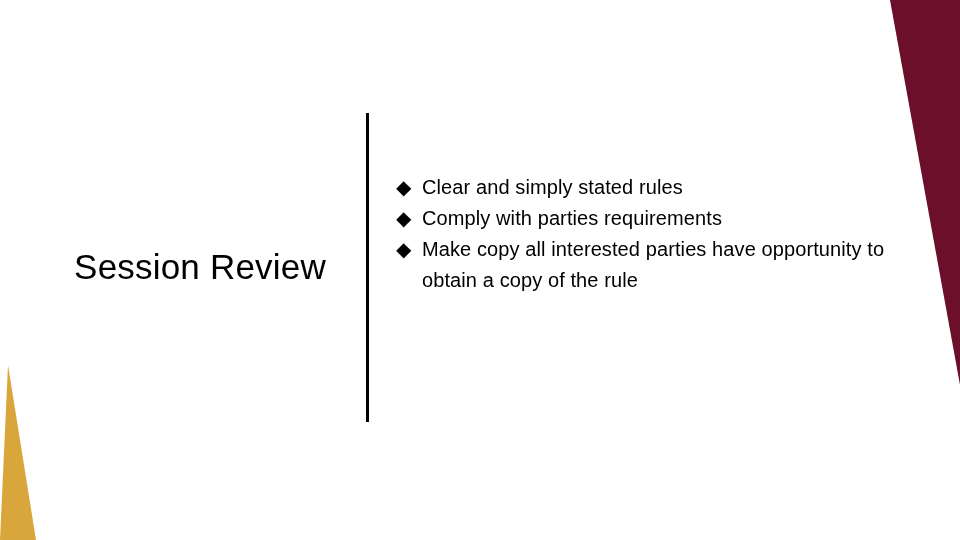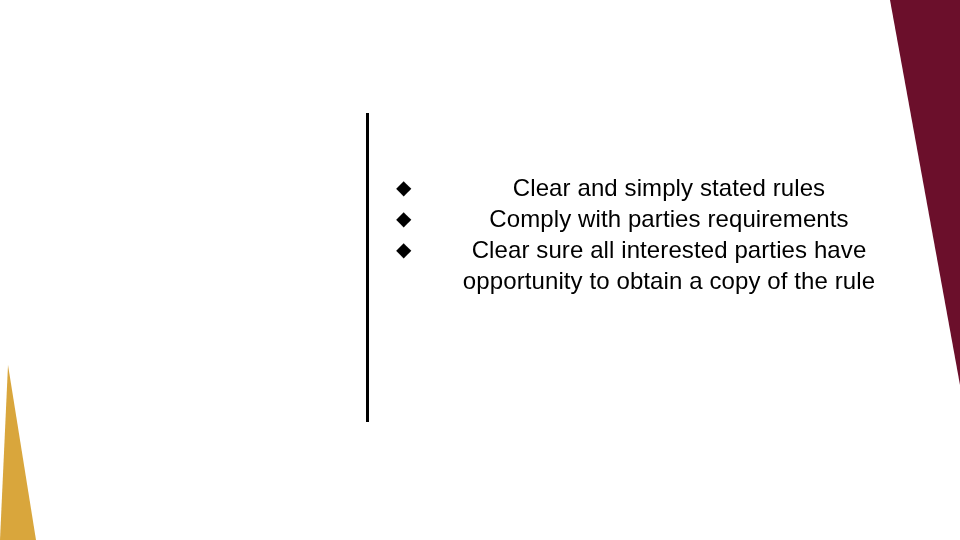--- a/index.html
+++ b/index.html
@@ -88,54 +88,56 @@
   .bullet-marker {
     flex: 0 0 auto;
     width: 26px;
     font-size: 20px;
     line-height: 31px;
     color: #000000;
     text-align: left;
   }
   .bullet-text {
     flex: 1 1 auto;
-    font-size: 24px;
+    font-size: 20px;
     line-height: 31px;
     letter-spacing: 0.1px;
-    text-align: center;
   }
 </style>
 </head>
 <body>
 
 <div id="slide">
 
   <svg id="wedge-top-right" class="wedge" viewBox="0 0 110 420" preserveAspectRatio="none">
     <polygon points="40,0 110,0 110,385" fill="#6B0F2B"></polygon>
   </svg>
 
   <svg id="wedge-bottom-left" class="wedge" viewBox="0 0 70 175" preserveAspectRatio="none">
     <polygon points="8,0 36,175 0,175" fill="#D9A63C"></polygon>
   </svg>
 
   <div id="divider"></div>
 
+  <div id="title-pane">
+    <div id="page-title">Session Review</div>
+  </div>
 
   <div id="body-pane">
 
     <div class="bullet-item">
       <span class="bullet-marker">◆</span>
       <span class="bullet-text">Clear and simply stated rules</span>
     </div>
 
     <div class="bullet-item">
       <span class="bullet-marker">◆</span>
       <span class="bullet-text">Comply with parties requirements</span>
     </div>
 
     <div class="bullet-item">
       <span class="bullet-marker">◆</span>
-      <span class="bullet-text">Clear sure all interested parties have opportunity to obtain a copy of the rule</span>
+      <span class="bullet-text">Make copy all interested parties have opportunity to obtain a copy of the rule</span>
     </div>
 
   </div>
 
 </div>
 
 </body></html>

